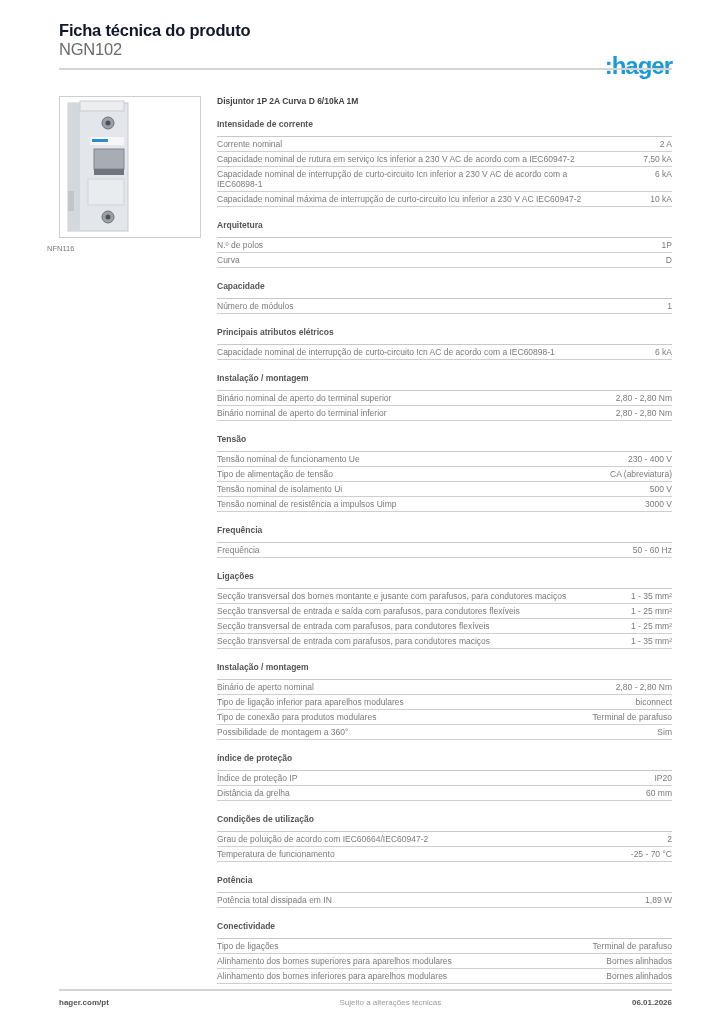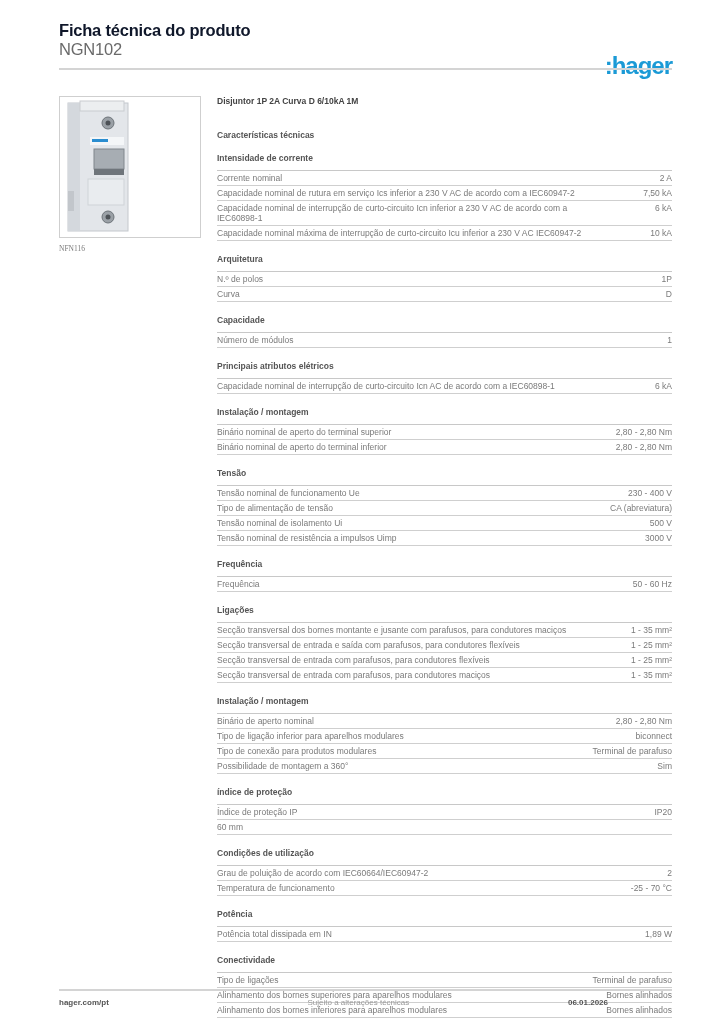--- a/index.html
+++ b/index.html
@@ -6,34 +6,34 @@
   html, body { width: 724px; height: 1024px; background: #ffffff; overflow: hidden; }
   body { font-family: "Liberation Sans", sans-serif; color: #6a6a6a; position: relative; }
 
   .header { position: absolute; left: 59px; top: 20px; width: 613px; }
   .doc-title { font-size: 16.5px; font-weight: bold; color: #0f172a; line-height: 20px; letter-spacing: -0.2px; }
   .doc-code { font-size: 16.5px; color: #6a6a6a; line-height: 19px; letter-spacing: -0.2px; }
   .logo { position: absolute; right: 0px; top: 8px; font-size: 24px; font-weight: bold; color: #1b9ad6; letter-spacing: -1px; margin-top: 24px; }
   .header-rule { position: absolute; left: 59px; top: 68px; width: 613px; height: 2px; background: #d4d4d4; }
 
   .product-image { position: absolute; left: 59px; top: 96px; width: 142px; height: 142px; border: 1px solid #cfcfcf; background: #fff; }
-  .img-caption { position: absolute; left: 59px; top: 244px; font-size: 7.5px; color: #7a7a7a; font-family: Liberation Serif, serif; }
+  .img-caption { position: absolute; left: 47px; top: 244px; font-size: 7.5px; color: #7a7a7a; }
 
   .main { position: absolute; left: 217px; top: 96px; width: 455px; }
   .product-desc { font-size: 8.5px; font-weight: bold; color: #444; height: 10px; line-height: 10px; }
   .section-heading { font-size: 8.5px; font-weight: bold; color: #555; margin-top: 24px; line-height: 10px; }
 
   .group { margin-top: 13px; }
   .group-title { font-size: 8.5px; font-weight: bold; color: #555; line-height: 11px; padding-bottom: 6px; border-bottom: 1.5px solid #c8c8c8; }
   .row { display: flex; justify-content: space-between; font-size: 8.5px; line-height: 10px; padding: 2px 0 2px 0; border-bottom: 1.5px solid #cfcfcf; color: #7a7a7a; }
   .row .label { width: 370px; }
   .row .value { text-align: right; white-space: nowrap; }
 
   .footer-rule { position: absolute; left: 59px; top: 989px; width: 613px; height: 1.5px; background: #d4d4d4; }
-  .footer { position: absolute; left: 59px; top: 998px; width: 549px; font-size: 8px; display: flex; justify-content: space-between; }
+  .footer { position: absolute; left: 59px; top: 998px; width: 613px; font-size: 8px; display: flex; justify-content: space-between; }
   .footer .site { font-weight: bold; color: #555; }
   .footer .note { color: #9a9a9a; margin-left: 40px; }
   .footer .date { font-weight: bold; color: #555; }
 </style>
 </head>
 <body>
 
 <div class="header">
   <div class="doc-title">Ficha técnica do produto</div>
   <div class="doc-code">NGN102</div>
@@ -61,21 +61,20 @@
 
     <circle cx="48" cy="120" r="6" fill="#9aa0a6" stroke="#6d7379"></circle>
     <circle cx="48" cy="120" r="2.5" fill="#4c5156"></circle>
     <rect x="8" y="94" width="6" height="20" fill="#c2c6cb"></rect>
   </svg>
 </div>
 <div class="img-caption">NFN116</div>
 
 <div class="main">
   <div class="product-desc">Disjuntor 1P 2A Curva D 6/10kA 1M</div>
-  <div class="section-heading">Características técnicas</div>
   <div id="groups">
       <div class="group">
         <div class="group-title">Intensidade de corrente</div>
         <div class="row">
           <span class="label">Corrente nominal</span>
           <span class="value">2 A</span>
         </div>
         <div class="row">
           <span class="label">Capacidade nominal de rutura em serviço Ics inferior a 230 V AC de acordo com a IEC60947-2</span>
           <span class="value">7,50 kA</span>
@@ -189,20 +188,21 @@
           <span class="value">Sim</span>
         </div>
       </div>
       <div class="group">
         <div class="group-title">índice de proteção</div>
         <div class="row">
           <span class="label">Índice de proteção IP</span>
           <span class="value">IP20</span>
         </div>
         <div class="row">
+          <span class="label">Distância da grelha</span>
           <span class="value">60 mm</span>
         </div>
       </div>
       <div class="group">
         <div class="group-title">Condições de utilização</div>
         <div class="row">
           <span class="label">Grau de poluição de acordo com IEC60664/IEC60947-2</span>
           <span class="value">2</span>
         </div>
         <div class="row">

